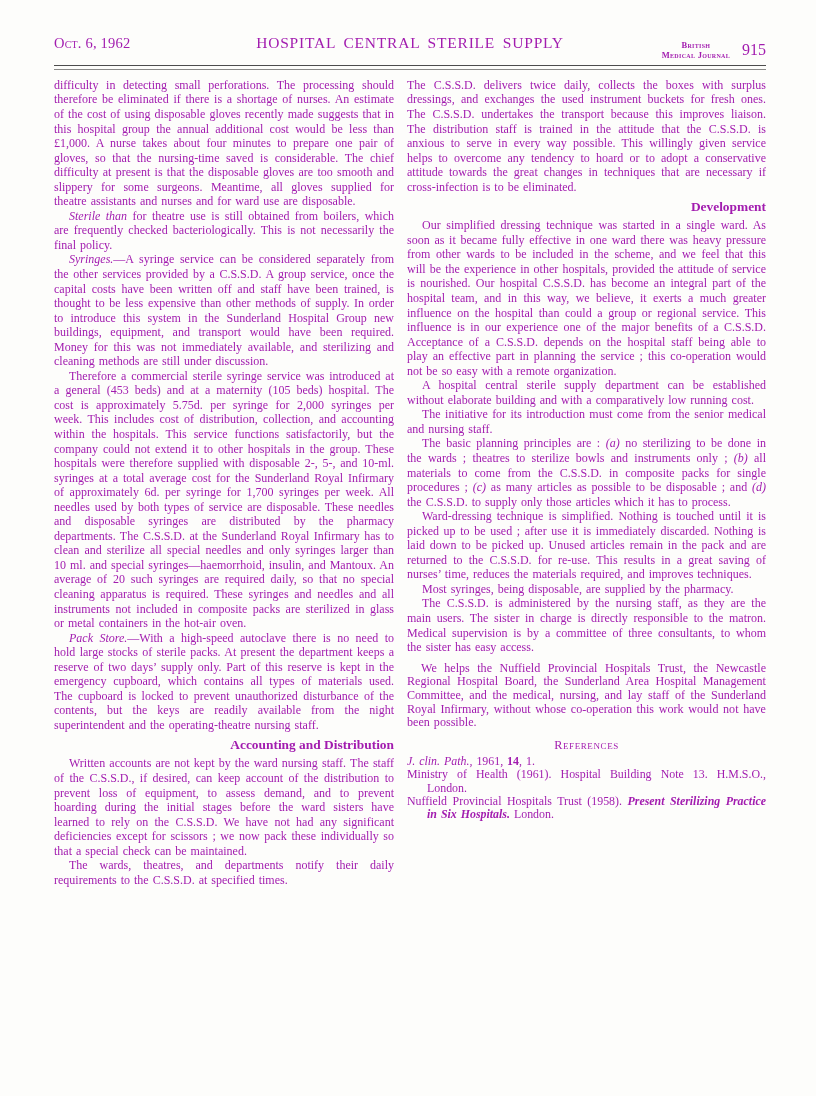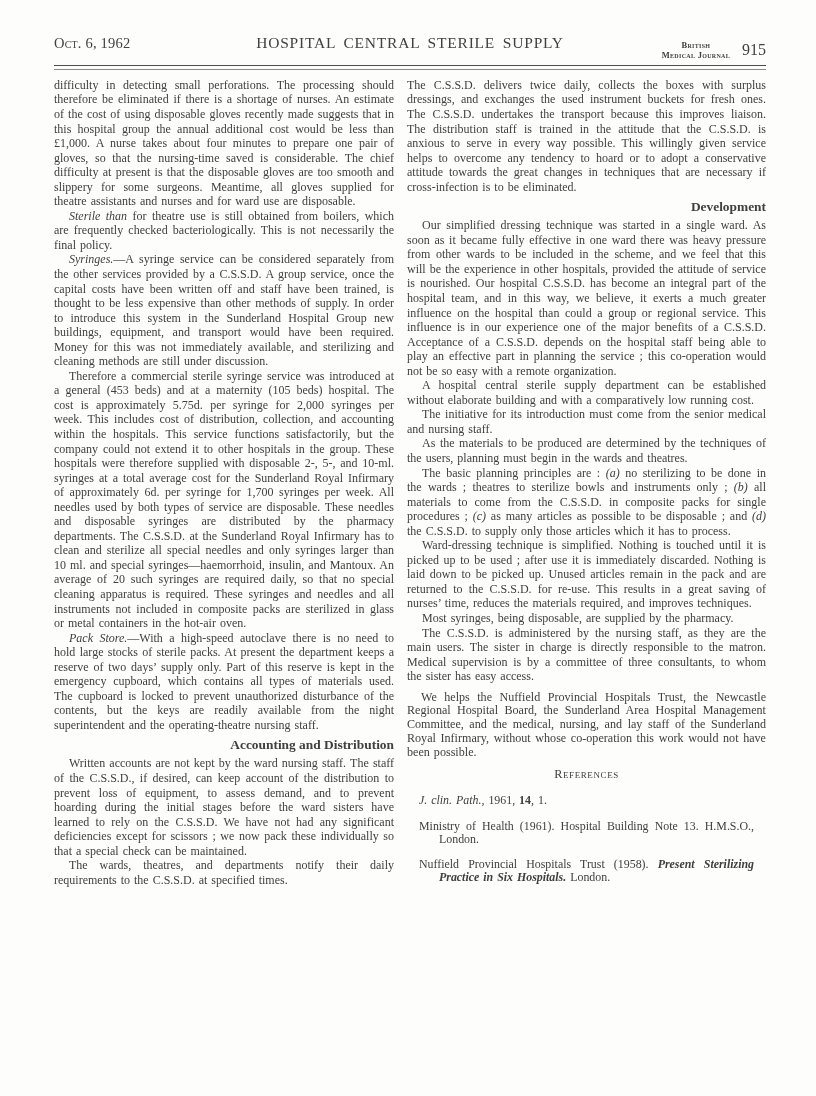--- a/index.html
+++ b/index.html
@@ -1,21 +1,21 @@
 <!DOCTYPE html>
 <html><head>
 <meta charset="utf-8">
 <style>
   html,body { margin:0; padding:0; background:#d9d9d6; }
   .page {
     position:relative;
     width:816px; height:1096px;
     margin:0 auto;
     background:#fdfdfb;
-    color:#404040;
+    color:#a21caf;
     font-family:"Liberation Serif", serif;
     box-sizing:border-box;
     padding:34px 50px 0 54px;
     overflow:hidden;
   }
   .header { display:flex; align-items:baseline; }
   .header-date {
     width:160px; font-variant:small-caps; font-size:14.5px; letter-spacing:0.2px;
     white-space:nowrap;
   }
@@ -50,21 +50,21 @@
   }
   p.ack {
     margin:7px 0 0; text-align:justify; font-size:12.1px; line-height:13.7px;
     text-indent:14px; word-spacing:1px;
   }
   h3.ref-heading {
     margin:8px 0 2px; text-align:center; font-size:12.3px; font-weight:normal;
     font-variant:small-caps; letter-spacing:0.6px;
   }
   p.ref {
-    margin:12px; text-align:justify; font-size:11.9px; line-height:13.3px;
+    margin:0; text-align:justify; font-size:11.9px; line-height:13.3px;
     padding-left:20px; text-indent:-20px; word-spacing:1px;
   }
   .seg-i  { font-style:italic; }
   .seg-b  { font-weight:bold; }
   .seg-bi { font-style:italic; font-weight:bold; }
 </style>
 </head>
 <body>
 
 <div class="page">
@@ -91,21 +91,20 @@
         <h3 class="sec-heading">Accounting and Distribution</h3>
         <p class="para">Written accounts are not kept by the ward nursing staff.  The staff of the C.S.S.D., if desired, can keep account of the distribution to prevent loss of equipment, to assess demand, and to prevent hoarding during the initial stages before the ward sisters have learned to rely on the C.S.S.D.  We have not had any significant deficiencies except for scissors ; we now pack these individually so that a special check can be maintained.</p>
         <p class="para">The wards, theatres, and departments notify their daily requirements to the C.S.S.D. at specified times.</p>
       </div>
     <div class="col col-right">
         <p class="para noindent">The C.S.S.D. delivers twice daily, collects the boxes with surplus dressings, and exchanges the used instrument buckets for fresh ones.  The C.S.S.D. undertakes the transport because this improves liaison.  The distribution staff is trained in the attitude that the C.S.S.D. is anxious to serve in every way possible.  This willingly given service helps to overcome any tendency to hoard or to adopt a conservative attitude towards the great changes in techniques that are necessary if cross-infection is to be eliminated.</p>
         <h3 class="sec-heading">Development</h3>
         <p class="para">Our simplified dressing technique was started in a single ward.  As soon as it became fully effective in one ward there was heavy pressure from other wards to be included in the scheme, and we feel that this will be the experience in other hospitals, provided the attitude of service is nourished.  Our hospital C.S.S.D. has become an integral part of the hospital team, and in this way, we believe, it exerts a much greater influence on the hospital than could a group or regional service. This influence is in our experience one of the major benefits of a C.S.S.D.  Acceptance of a C.S.S.D. depends on the hospital staff being able to play an effective part in planning the service ; this co-operation would not be so easy with a remote organization.</p>
         <p class="para">A hospital central sterile supply department can be established without elaborate building and with a comparatively low running cost.</p>
         <p class="para">The initiative for its introduction must come from the senior medical and nursing staff.</p>
-        <p class="para">As the materials to be produced are determined by the techniques of the users, planning must begin in the wards and theatres.</p>
         <p class="para">The basic planning principles are : <span class="seg-i">(a)</span> no sterilizing to be done in the wards ; theatres to sterilize bowls and instruments only ; <span class="seg-i">(b)</span> all materials to come from the C.S.S.D. in composite packs for single procedures ; <span class="seg-i">(c)</span> as many articles as possible to be disposable ; and <span class="seg-i">(d)</span> the C.S.S.D. to supply only those articles which it has to process.</p>
         <p class="para">Ward-dressing technique is simplified.  Nothing is touched until it is picked up to be used ; after use it is immediately discarded.  Nothing is laid down to be picked up.  Unused articles remain in the pack and are returned to the C.S.S.D. for re-use.  This results in a great saving of nurses’ time, reduces the materials required, and improves techniques.</p>
         <p class="para">Most syringes, being disposable, are supplied by the pharmacy.</p>
         <p class="para">The C.S.S.D. is administered by the nursing staff, as they are the main users.  The sister in charge is directly responsible to the matron.  Medical supervision is by a committee of three consultants, to whom the sister has easy access.</p>
         <p class="ack">We helps the Nuffield Provincial Hospitals Trust, the Newcastle Regional Hospital Board, the Sunderland Area Hospital Management Committee, and the medical, nursing, and lay staff of the Sunderland Royal Infirmary, without whose co-operation this work would not have been possible.</p>
         <h3 class="ref-heading">References</h3>
         <p class="ref"><span class="seg-i">J. clin. Path.,</span> 1961, <span class="seg-b">14</span>, 1.</p>
         <p class="ref">Ministry of Health (1961).  Hospital Building Note 13.  H.M.S.O., London.</p>
         <p class="ref">Nuffield Provincial Hospitals Trust (1958).  <span class="seg-bi">Present Sterilizing Practice in Six Hospitals.</span>  London.</p>
       </div>

